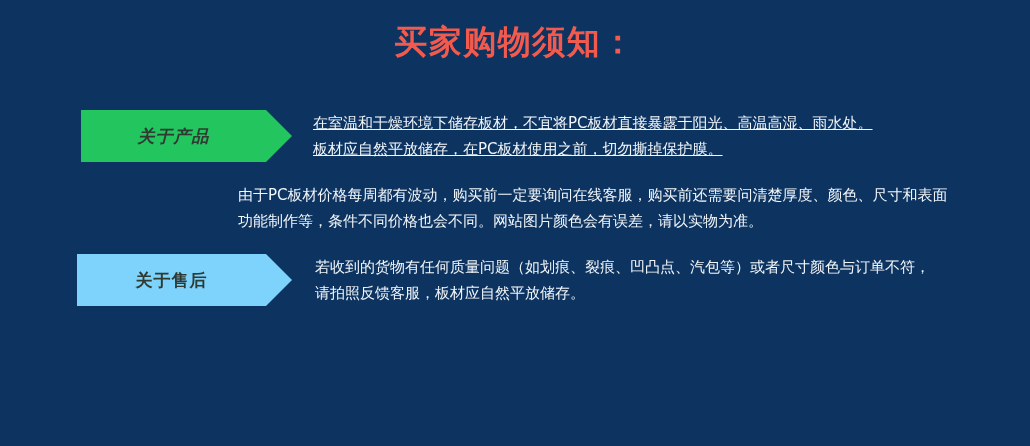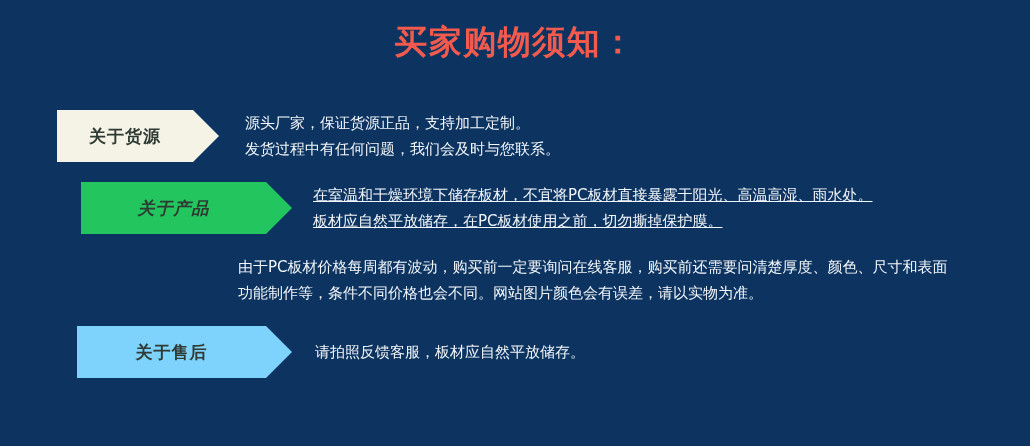--- a/index.html
+++ b/index.html
@@ -90,44 +90,38 @@
 </style>
 </head>
 <body style="background-color: rgb(13, 52, 97);">
 
 <div class="page">
 
   <div class="page-title" style="color: rgb(242, 90, 78);">买家购物须知：</div>
 
   <div class="rows">
 
-    <div class="row row-1">
-      <div class="tag" style="background-color: rgb(244, 243, 230);">关于货源</div>
-      <div class="body-text">
-        <span>源头厂家，保证货源正品，支持加工定制。</span>
-        <span>发货过程中有任何问题，我们会及时与您联系。</span>
-      </div>
-    </div>
 
     <div class="row row-2">
       <div class="tag" style="background-color: #22c55e; font-style: italic;">关于产品</div>
       <div class="body-text">
         <span>在室温和干燥环境下储存板材，不宜将PC板材直接暴露于阳光、高温高湿、雨水处。</span>
         <span>板材应自然平放储存，在PC板材使用之前，切勿撕掉保护膜。</span>
       </div>
     </div>
 
     <div class="row row-3">
       <div class="body-text">
         <span>由于PC板材价格每周都有波动，购买前一定要询问在线客服，购买前还需要问清楚厚度、颜色、尺寸和表面</span>
         <span>功能制作等，条件不同价格也会不同。网站图片颜色会有误差，请以实物为准。</span>
       </div>
     </div>
 
     <div class="row row-4">
       <div class="tag" style="background-color: #7dd3fc;">关于售后</div>
       <div class="body-text">
+        <span>若收到的货物有任何质量问题（如划痕、裂痕、凹凸点、汽包等）或者尺寸颜色与订单不符，</span>
         <span>请拍照反馈客服，板材应自然平放储存。</span>
       </div>
     </div>
 
   </div>
 </div>
 
 </body></html>

